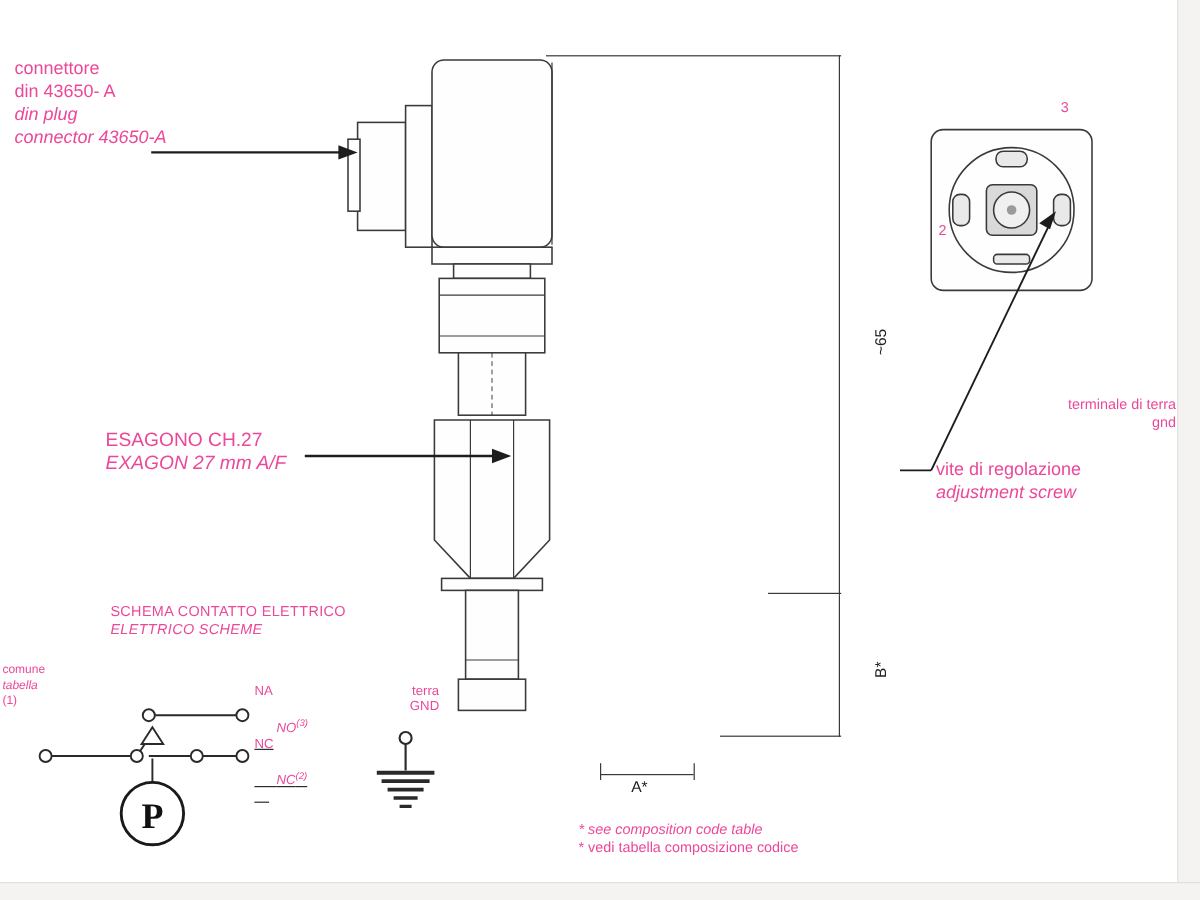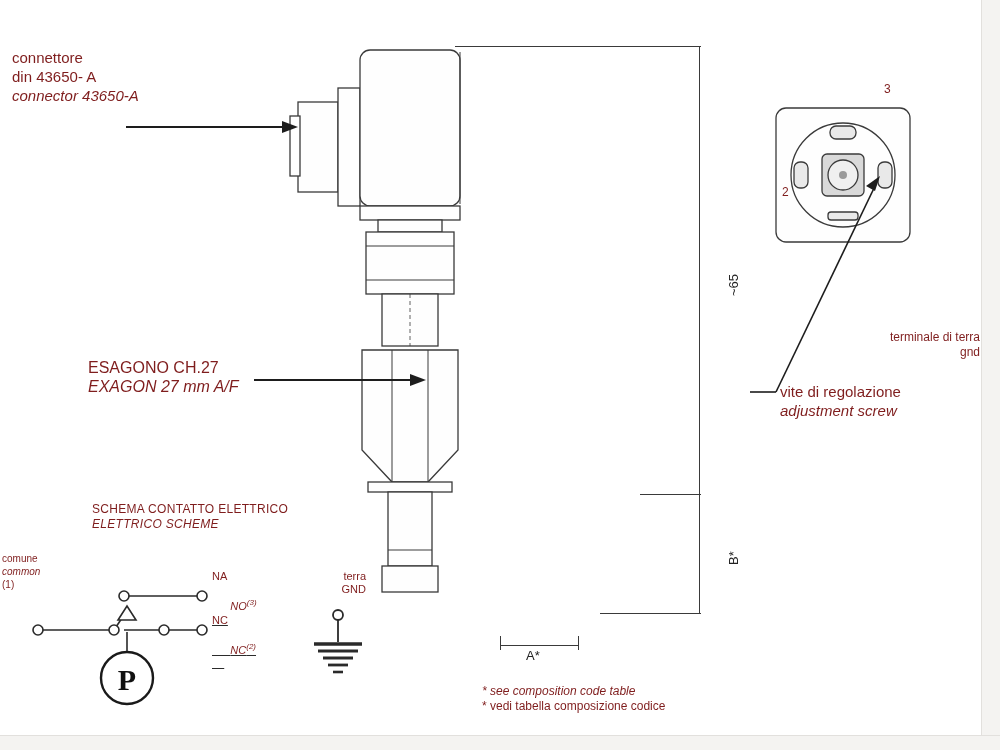--- a/index.html
+++ b/index.html
@@ -15,21 +15,21 @@
     overflow: hidden;
     font-family: "Liberation Sans", sans-serif;
     color: #2b2b2b;
   }
   
   .abs { position: absolute; }
 
   .lbl {
     font-size: 15px;
     line-height: 19px;
-    color: #7f1d1d;
+    color: #ec4899;
     white-space: pre;
   }
   .lbl.it { font-style: italic; }
   .lbl.sm { font-size: 12px; line-height: 15px; }
   .lbl.xs { font-size: 10px; line-height: 13px; }
   .lbl.c { text-align: right; }
 
   
   .ln {
     position: absolute;
@@ -117,20 +117,21 @@
   <div class="abs dim-txt rot" style="left:726px; top:565px;">B*</div>
 
   <div class="ln hln abs" style="left:500px; top:645px; width:78px;"></div>
   <div class="ln vln abs" style="left:500px; top:636px; height:14px;"></div>
   <div class="ln vln abs" style="left:578px; top:636px; height:14px;"></div>
   <div class="abs dim-txt" style="left:526px; top:648px;">A*</div>
 
   <div class="abs" style="left:12px; top:48px; width:240px;">
     <div class="lbl">connettore</div>
     <div class="lbl">din 43650- A</div>
+    <div class="lbl it">din plug</div>
     <div class="lbl it">connector 43650-A</div>
   </div>
   <svg class="abs" style="left:124px; top:118px;" width="176" height="18">
     <line x1="2" y1="9" x2="160" y2="9" stroke="#1d1d1d" stroke-width="2"></line>
     <polygon points="174,9 158,3 158,15" fill="#1d1d1d"></polygon>
   </svg>
 
   <div class="abs" style="left:88px; top:358px; width:280px;">
     <div class="lbl" style="font-size:16px;">ESAGONO CH.27</div>
     <div class="lbl it" style="font-size:16px;">EXAGON 27 mm A/F</div>
@@ -199,21 +200,21 @@
       <circle cx="110" cy="44" r="5"></circle>
       <circle cx="188" cy="44" r="5"></circle>
       <circle cx="150" cy="78" r="5"></circle>
       <circle cx="188" cy="78" r="5"></circle>
     </g>
     <text x="113" y="138" font-family="Liberation Serif, serif" font-size="30" font-weight="bold" text-anchor="middle" fill="#111">P</text>
   </svg>
 
   <div class="abs" style="left:2px; top:552px; width:70px;">
     <div class="lbl xs">comune</div>
-    <div class="lbl xs it">common</div>
+    <div class="lbl xs it">tabella</div>
     <div class="lbl xs">(1)</div>
   </div>
 
   <div class="abs" style="left:212px; top:570px; width:70px;">
     <div class="lbl xs" style="font-size:11px;">NA</div>
     <div class="lbl xs it" style="font-size:11px;">
       <span>NO</span><span style="font-size:8px; vertical-align:super;">(3)</span>
     </div>
   </div>
 

